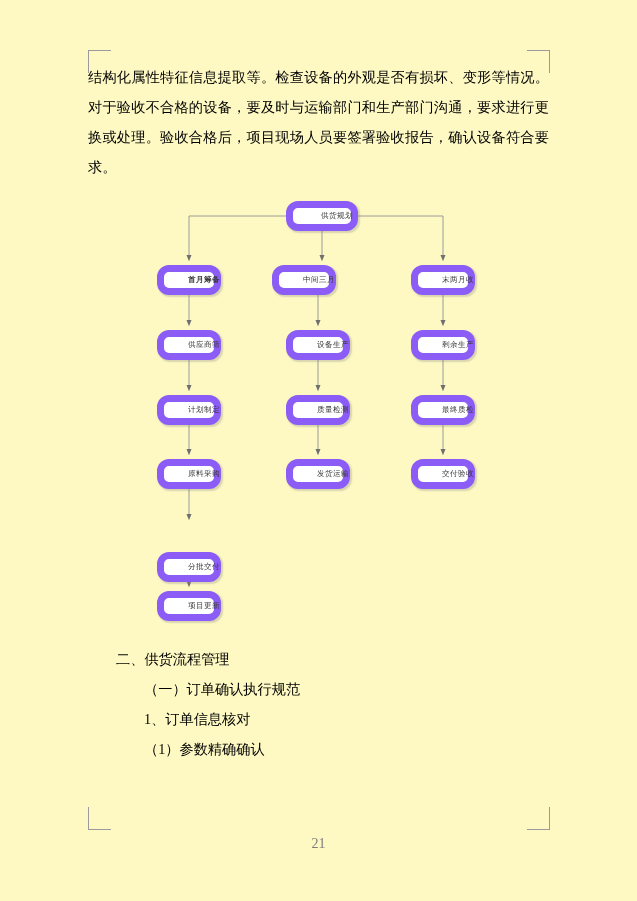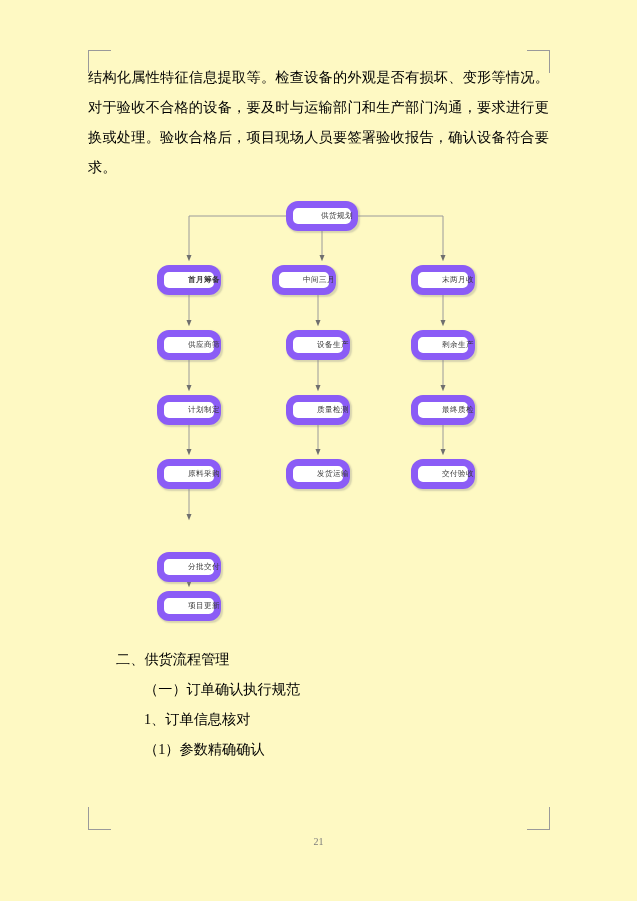--- a/index.html
+++ b/index.html
@@ -89,21 +89,21 @@
   }
   .wide { width: 72px; }
 
   
   .page-number {
     position: absolute;
     left: 0;
     width: 637px;
     top: 836px;
     text-align: center;
-    font-size: 10px;
+    font-size: 14px;
     color: #7d7d7d;
     font-family: "Liberation Serif", "DejaVu Serif", serif;
   }
 </style>
 </head>
 <body>
 
 <div id="page">
 
   <div class="crop tl"></div>

